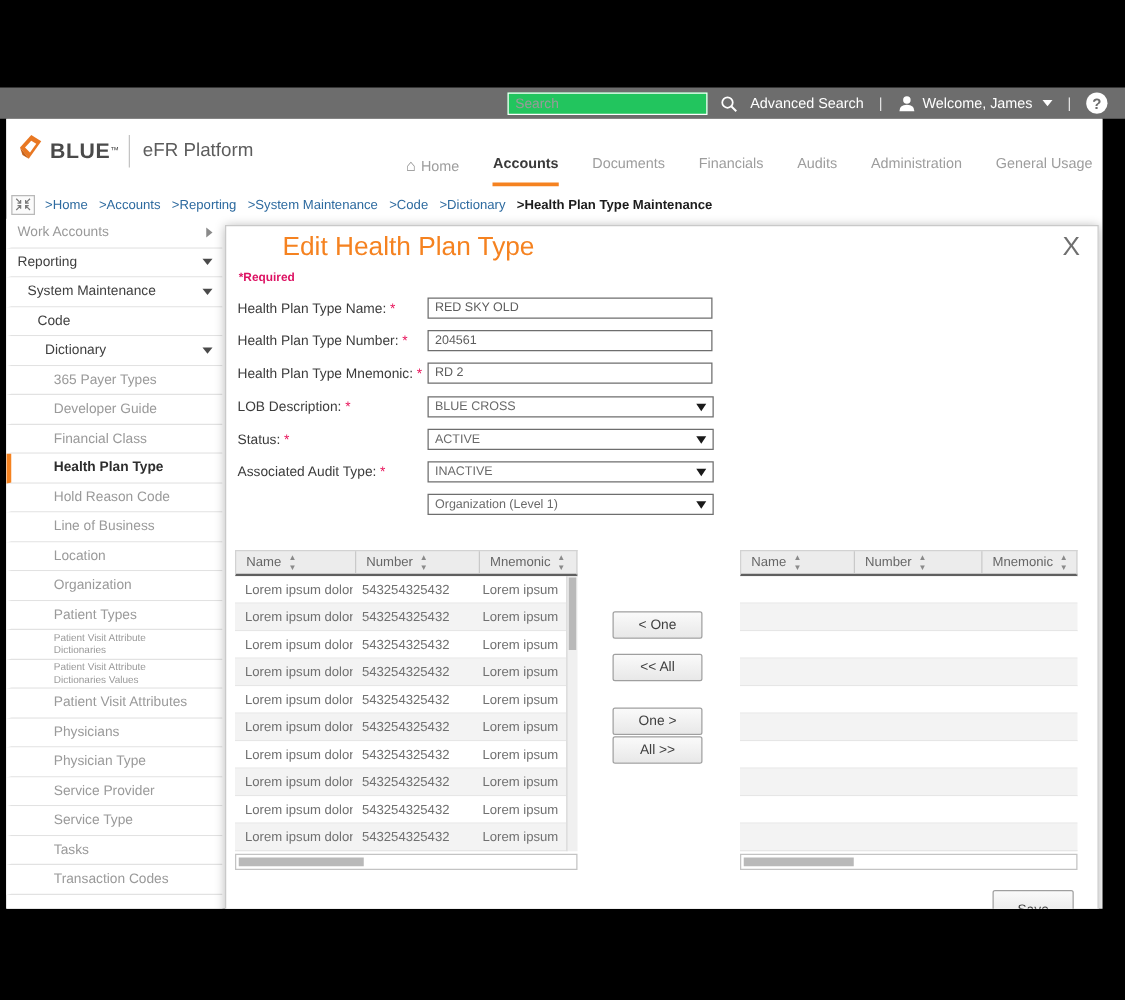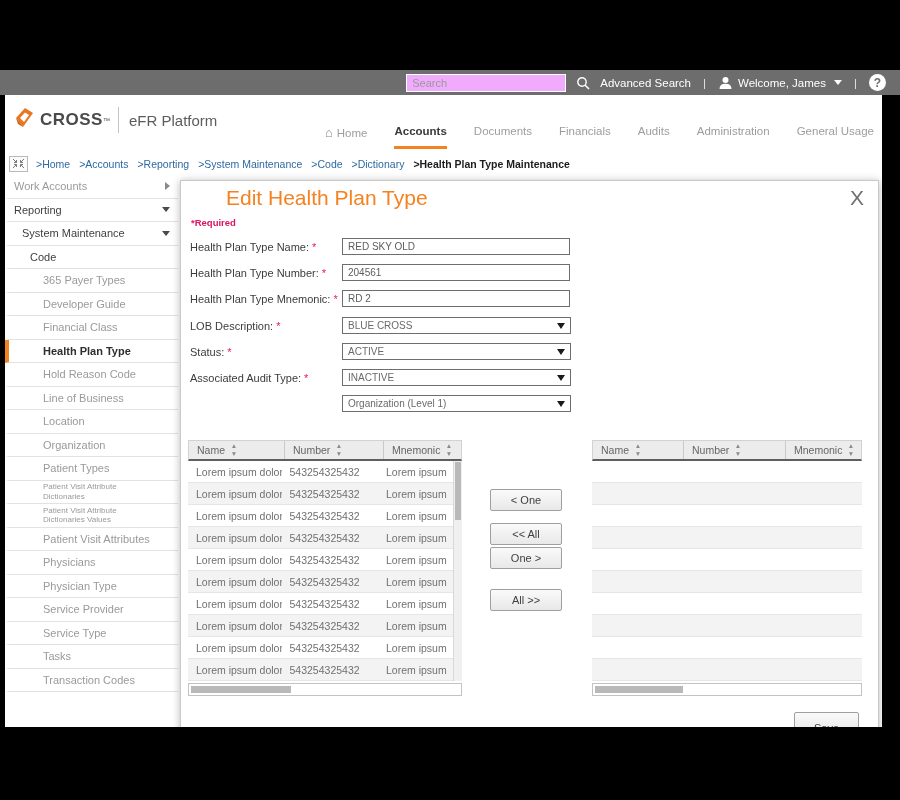--- a/index.html
+++ b/index.html
@@ -13,21 +13,21 @@
 
   
   .toolbar {
     position:absolute; left:0; top:70px; width:900px; height:25px;
     background:#6d6d6d;
     display:flex; align-items:center; justify-content:flex-end;
     gap:10px; padding-right:14px;
     color:#fff; font-size:11.5px;
   }
   .search-input {
-    width:160px; height:18px; border:1px solid #fff; background:#f0abfc;
+    width:160px; height:18px; border:1px solid #fff; background:#22c55e;
     font-size:11px; padding:0 5px; color:#444;
     font-family:"Liberation Sans","DejaVu Sans",sans-serif;
   }
   .search-input::placeholder { color:#9a9a9a; }
   .tb-sep { color:#e6e6e6; margin:0 2px; }
   .tb-item { display:flex; align-items:center; gap:5px; cursor:pointer; white-space:nowrap; }
   .mag-icon svg { display:block; }
   .person-icon svg { display:block; }
   .caret-down {
     width:0; height:0; border-left:4px solid transparent; border-right:4px solid transparent;
@@ -202,21 +202,21 @@
 
   <div class="app-header">
     <div class="logo-wrap">
       <span class="logo-mark">
         <svg width="22" height="24" viewBox="0 0 22 24">
           <path d="M3 12 L12 2 L20 7 L10 21 Z" fill="#e87722"></path>
           <path d="M7 12 L12 6.5 L16 9 L11 16 Z" fill="#fff"></path>
           <path d="M3 12 L7 17 L10 21 L5 18 Z" fill="#c4611a"></path>
         </svg>
       </span>
-      <span class="logo-text">CROSS</span>
+      <span class="logo-text">BLUE</span>
         <sup class="logo-tm">™</sup>
       <span class="logo-div"></span>
       <span class="product-name">eFR Platform</span>
     </div>
     <div class="main-nav" id="main-nav">
         <div class="nav-item"><span class="house"></span>Home</div>
         <div class="nav-item active">Accounts</div>
         <div class="nav-item">Documents</div>
         <div class="nav-item">Financials</div>
         <div class="nav-item">Audits</div>
@@ -249,20 +249,24 @@
         <span>Reporting</span>
         <span class="arr down"></span>
       </div>
       <div class="side-item" style="padding-left: 13px;">
         <span>System Maintenance</span>
         <span class="arr down"></span>
       </div>
       <div class="side-item" style="padding-left: 21px;">
         <span>Code</span>
       </div>
+      <div class="side-item" style="padding-left: 27px;">
+        <span>Dictionary</span>
+        <span class="arr down"></span>
+      </div>
       <div class="side-item muted" style="padding-left: 34px;">
         <span>365 Payer Types</span>
       </div>
       <div class="side-item muted" style="padding-left: 34px;">
         <span>Developer Guide</span>
       </div>
       <div class="side-item muted" style="padding-left: 34px;">
         <span>Financial Class</span>
       </div>
       <div class="side-item selected" style="padding-left: 34px;">
@@ -430,21 +434,21 @@
           </div>
         </div>
         <div class="hscroll">
           <div class="hthumb w100"></div>
         </div>
       </div>
 
     <div id="xfer-buttons">
         <button class="xfer-btn" style="top: 308px;">&lt; One</button>
         <button class="xfer-btn" style="top: 342px;">&lt;&lt; All</button>
-        <button class="xfer-btn" style="top: 366px;">One &gt;</button>
+        <button class="xfer-btn" style="top: 385px;">One &gt;</button>
         <button class="xfer-btn" style="top: 408px;">All &gt;&gt;</button>
       </div>
 
     <div class="xfer-table xt-right" id="right-table">
         <div class="xt-head">
           <div class="xt-hcell" style="width: 91px;">
             <span>Name</span>
             <span class="sort-icon"></span>
           </div>
           <div class="xt-hcell" style="width: 102px;">

